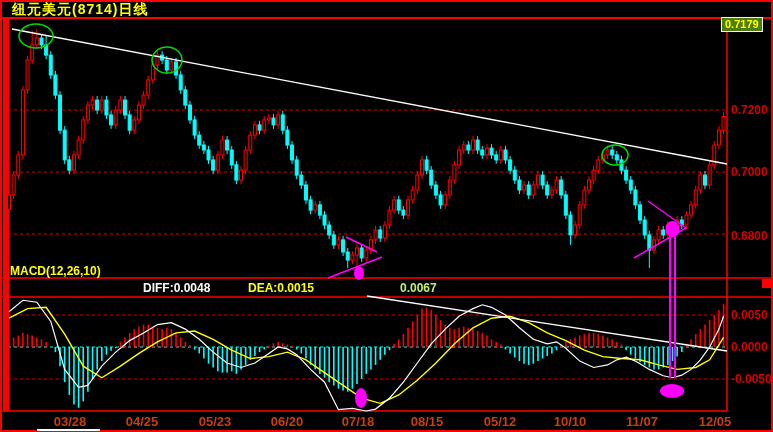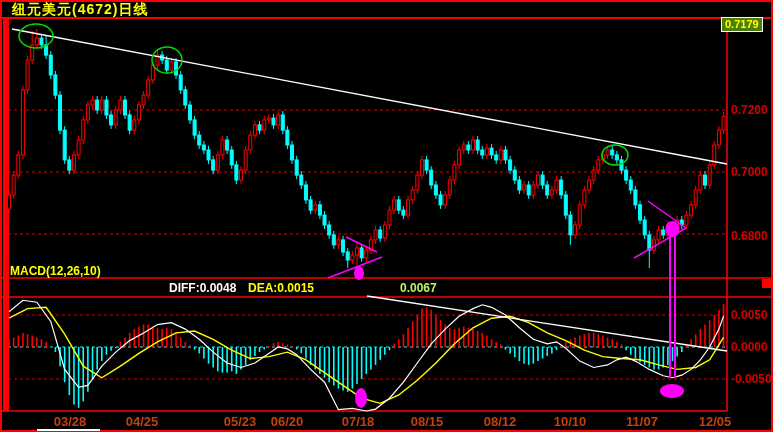--- a/index.html
+++ b/index.html
@@ -529,46 +529,46 @@
         <line x1="675" y1="236" x2="675" y2="378" stroke="#ff00ff" stroke-width="2"></line>
         <ellipse cx="672.5" cy="229" rx="7" ry="8" fill="#ff00ff"></ellipse>
       </g>
       <g>
         <ellipse cx="359" cy="273" rx="5" ry="7" fill="#ff00ff"></ellipse>
         <ellipse cx="361" cy="398" rx="6" ry="10" fill="#ff00ff"></ellipse>
         <ellipse cx="672" cy="391" rx="12" ry="7" fill="#ff00ff"></ellipse>
       </g>
     </svg>
 
-  <div class="abs title" style="left:12px;top:1px;">纽元美元(4672)日线</div>
+  <div class="abs title" style="left:12px;top:1px;">纽元美元(8714)日线</div>
 
   <div class="abs pricebox" style="left:721px;top:17px;">0.7179</div>
 
   <div class="abs ind-yellow" style="left:10px;top:264px;">MACD(12,26,10)</div>
-  <div class="abs ind-white" style="left:143px;top:281px;margin-left:26px;">DIFF:0.0048</div>
+  <div class="abs ind-white" style="left:143px;top:281px;">DIFF:0.0048</div>
   <div class="abs ind-yellow" style="left:248px;top:281px;text-align:right;">DEA:0.0015</div>
   <div class="abs ind-cyan" style="left:352px;top:281px;">0.0067</div>
 
   <div class="abs" style="left:762px;top:279px;width:9px;height:9px;background:#ff0000;"></div>
 
   <div class="abs hthumb" id="hthumb" style="left: 37px; top: 429px; width: 63px;"></div>
 
   <div id="axis-labels">
       <div class="abs axis-label" style="left: 731px; top: 103px;">0.7200</div>
       <div class="abs axis-label" style="left: 731px; top: 165px;">0.7000</div>
       <div class="abs axis-label" style="left: 731px; top: 229px;">0.6800</div>
       <div class="abs axis-label" style="left: 731px; top: 308px;">0.0050</div>
       <div class="abs axis-label" style="left: 731px; top: 340px;">0.0000</div>
       <div class="abs axis-label" style="left: 731px; top: 372px;">-0.0050</div>
     </div>
   <div id="date-labels">
       <div class="abs date-label" style="left: 47px; top: 414px;">03/28</div>
       <div class="abs date-label" style="left: 119px; top: 414px;">04/25</div>
-      <div class="abs date-label" style="left: 192px; top: 414px; margin-left: 25px;">05/23</div>
+      <div class="abs date-label" style="left: 192px; top: 414px;">05/23</div>
       <div class="abs date-label" style="left: 264px; top: 414px;">06/20</div>
       <div class="abs date-label" style="left: 335px; top: 414px;">07/18</div>
       <div class="abs date-label" style="left: 404px; top: 414px;">08/15</div>
-      <div class="abs date-label" style="left: 477px; top: 414px;">08/12</div>
+      <div class="abs date-label" style="left: 477px; top: 414px;">05/12</div>
       <div class="abs date-label" style="left: 547px; top: 414px;">10/10</div>
       <div class="abs date-label" style="left: 619px; top: 414px;">11/07</div>
       <div class="abs date-label" style="left: 692px; top: 414px;">12/05</div>
     </div>
 </div>
 
 </body></html>

